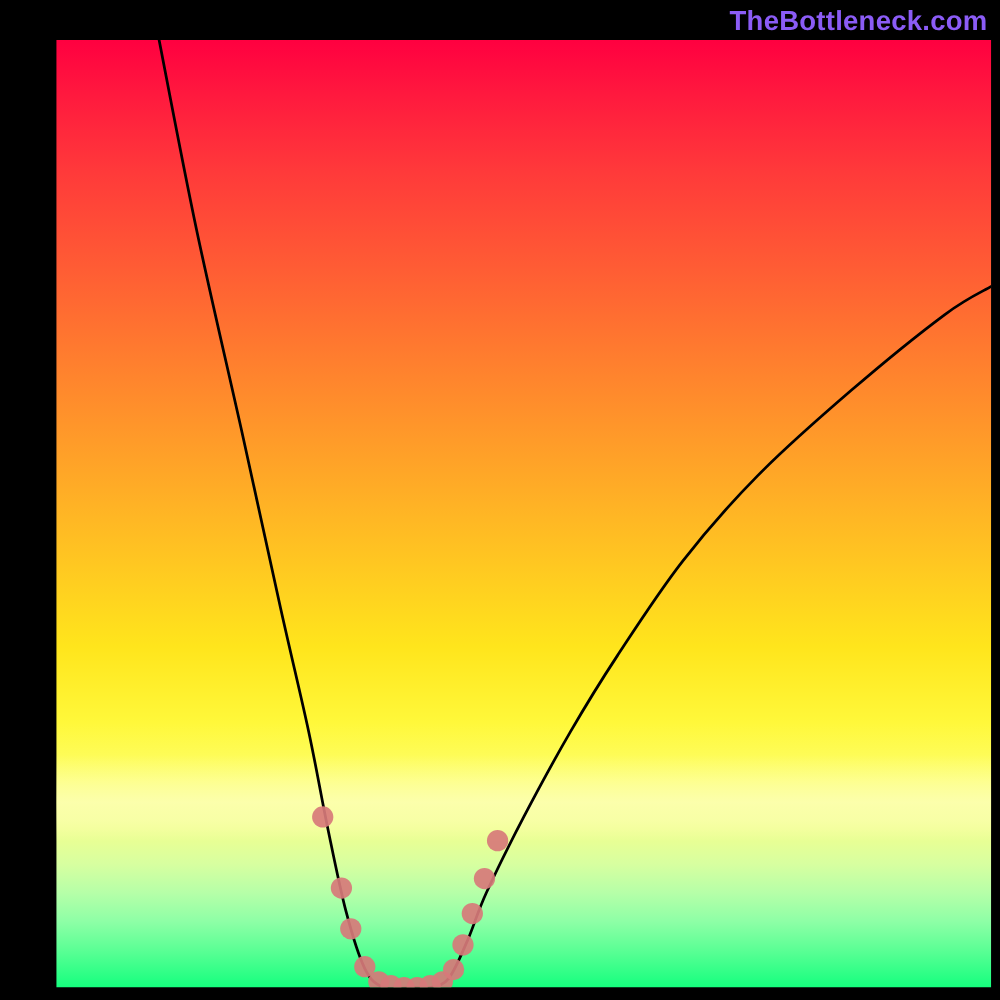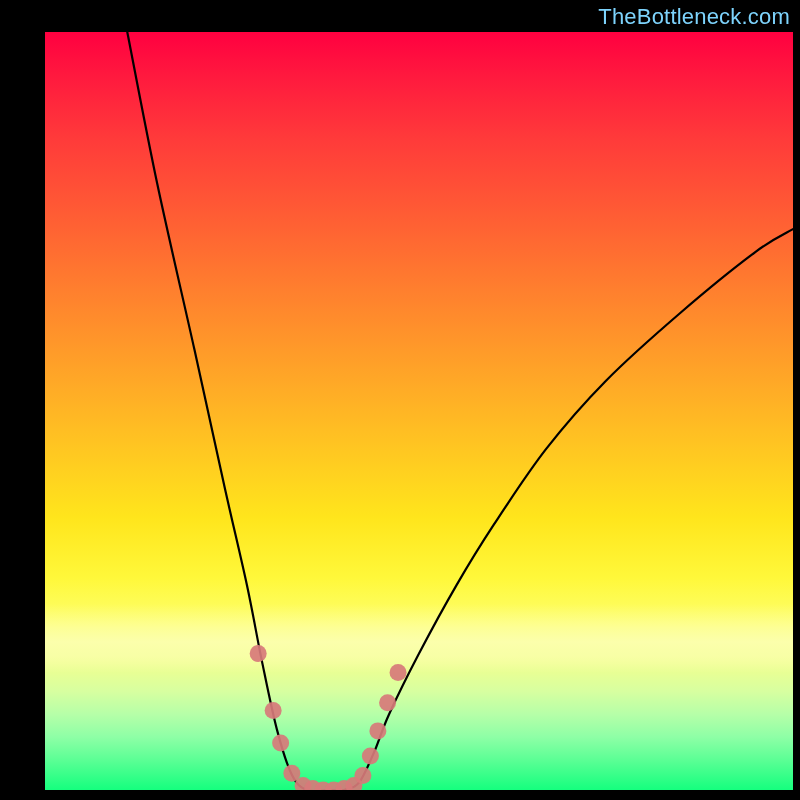--- a/index.html
+++ b/index.html
@@ -14,23 +14,23 @@
   .frame {
     position: relative;
     width: 800px;
     height: 800px;
     background: #000000;
   }
   .watermark {
     position: absolute;
     top: 4px;
     right: 10px;
-    color: #7dd3fc;
+    color: #8b5cf6;
     font-size: 22px;
-    font-weight: 400;
+    font-weight: 700;
     font-family: Arial, sans-serif;
     letter-spacing: 0.2px;
     z-index: 10;
     margin-left: 36px;
   }
   .plot-area {
     position: absolute;
     left: 45px;
     top: 32px;
     width: 748px;

